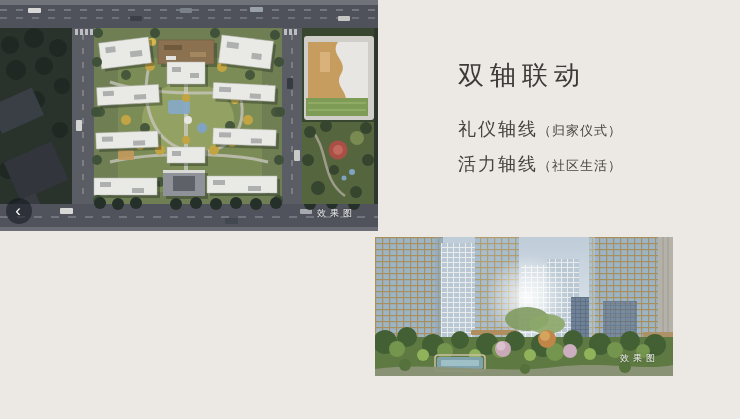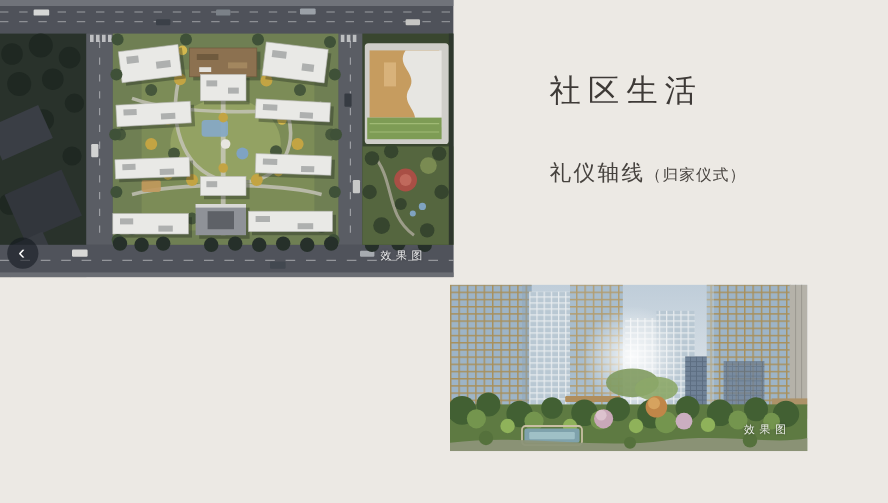--- a/index.html
+++ b/index.html
@@ -43,21 +43,21 @@
     font-size:17px;line-height:1;font-weight:400;transform:translate(-1px,-1px);
   }
 
   
   .text-panel{position:absolute;left:458px;top:0;width:270px;}
   .title{
     position:absolute;left:0;top:58px;margin:0;
     font-size:26px;font-weight:500;letter-spacing:6px;color:#3E3A37;
     white-space:nowrap;
   }
-  .lines{position:absolute;left:0;top:132px;width:270px;}
+  .lines{position:absolute;left:0;top:117px;width:270px;}
   .line{margin:0 0 11px 0;white-space:nowrap;color:#46423E;}
   .line .main{font-size:18px;letter-spacing:2px;}
   .line .note{font-size:13px;letter-spacing:1px;}
 </style>
 </head>
 <body>
 
 <div class="stage">
 
   <figure class="aerial">
@@ -309,23 +309,24 @@
     </svg>
 
     <div class="watermark">效果图</div>
 
     <button class="prev-btn">
       <span class="chev">‹</span>
     </button>
   </figure>
 
   <section class="text-panel">
-    <h1 class="title">社区生活</h1>
+    <h1 class="title">双轴联动</h1>
     <div class="lines">
       <p class="line"><span class="main">礼仪轴线</span><span class="note">（归家仪式）</span></p>
+      <p class="line"><span class="main">活力轴线</span><span class="note">（社区生活）</span></p>
     </div>
   </section>
 
   <figure class="street">
     <svg viewBox="0 0 298 139" preserveAspectRatio="none">
       <defs>
         <linearGradient id="sky" x1="0" y1="0" x2="0" y2="1">
           <stop offset="0" stop-color="#BFCDD9"></stop>
             <stop offset="1" stop-color="#EEF1F2"></stop>
         </linearGradient>

